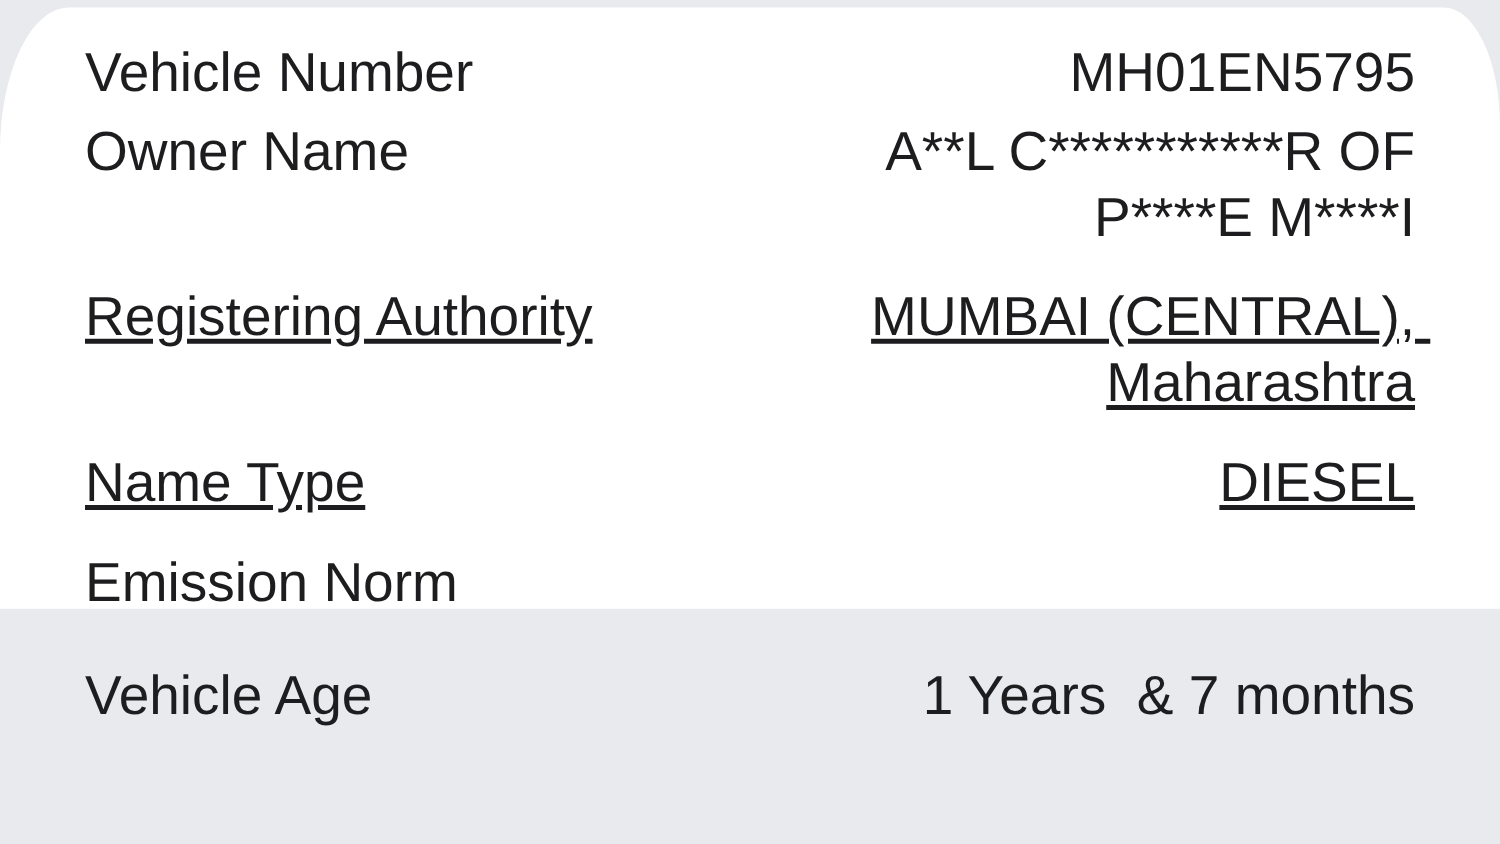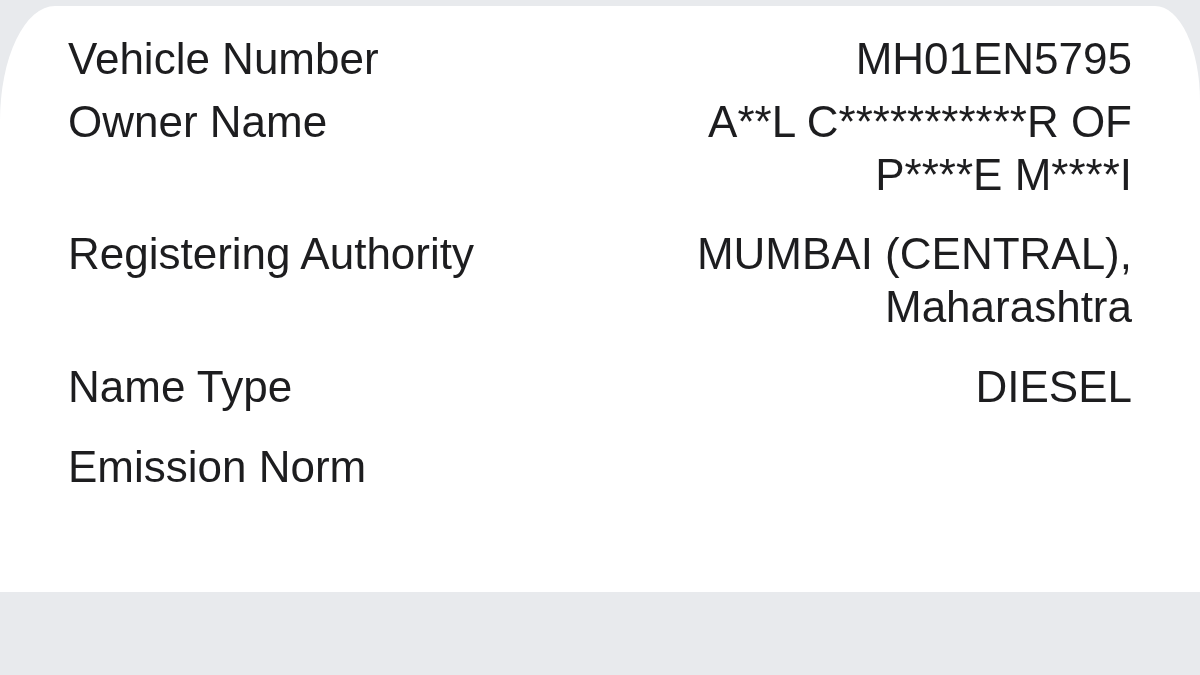--- a/index.html
+++ b/index.html
@@ -9,21 +9,21 @@
     height: 675px;
     overflow: hidden;
     background: #e8eaed;
     font-family: "Liberation Sans", sans-serif;
   }
   .card {
     position: absolute;
     top: 6px;
     left: 0;
     right: 0;
-    height: 586px;
+    height: 481px;
     background: #ffffff;
     border-radius: 55px 45px 0 0 / 115px 95px 0 0;
     padding: 26px 68px 0 68px;
     box-sizing: border-box;
     color: #1d1d1f;
   }
   .row {
     display: flex;
     justify-content: space-between;
     align-items: flex-start;
@@ -36,21 +36,21 @@
   }
   .row .value {
     text-align: right;
     max-width: 560px;
     white-space: pre-wrap;
     flex: 0 1 auto;
     margin-left: 20px;
   }
   .mb-a { margin-bottom: 10px; }
   .mb-b { margin-bottom: 26px; }
-  .mb-c { margin-bottom: 27px; }
+  .mb-c { margin-bottom: 27px; text-decoration: underline; }
   .mb-d { margin-bottom: 32px; }
   .mb-e { margin-bottom: 37px; flex-direction: column; }
 </style>
 </head>
 <body>
 
 <div class="card">
 
   <div class="row mb-a">
     <span class="label">Vehicle Number</span>
@@ -70,14 +70,18 @@
 
   <div class="row mb-c">
     <span class="label">Name Type</span>
     <span class="value">DIESEL</span>
   </div>
 
   <div class="row mb-e">
     <span class="label">Emission Norm</span>
   </div>
 
+  <div class="row">
+    <span class="label">Vehicle Age</span>
+    <span class="value">1 Years  &amp; 7 months</span>
+  </div>
 
 </div>
 
 </body></html>

